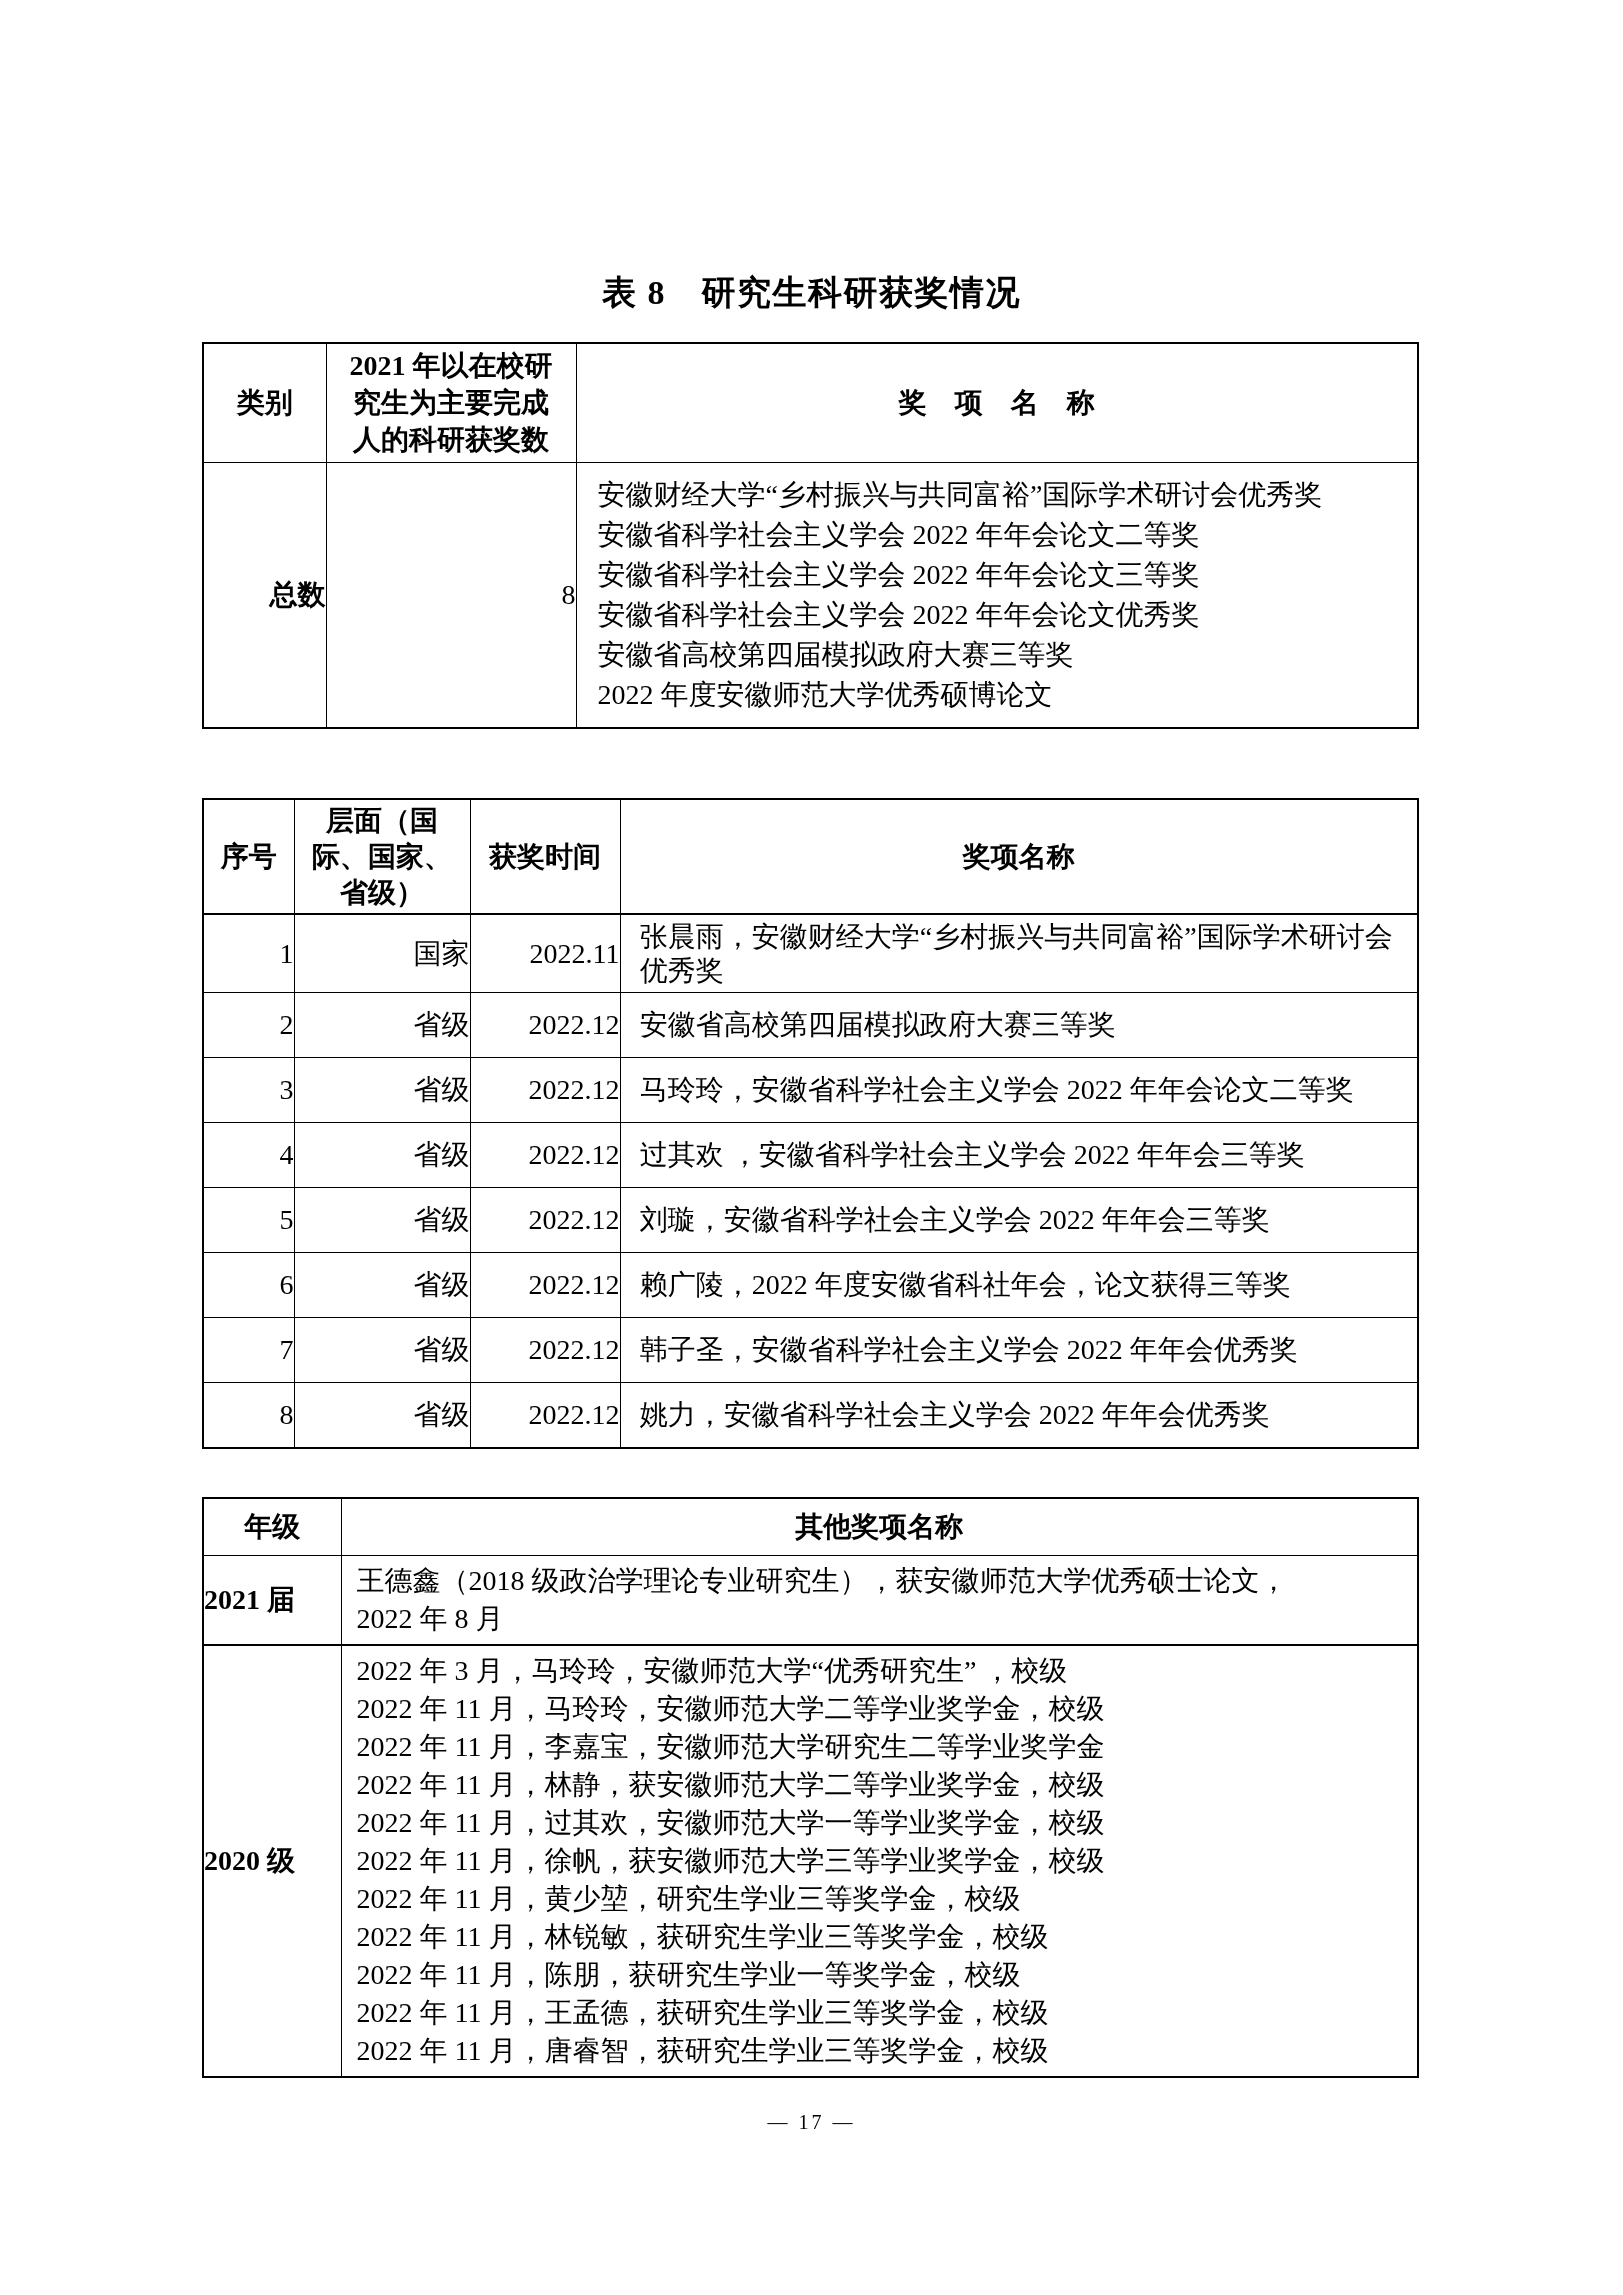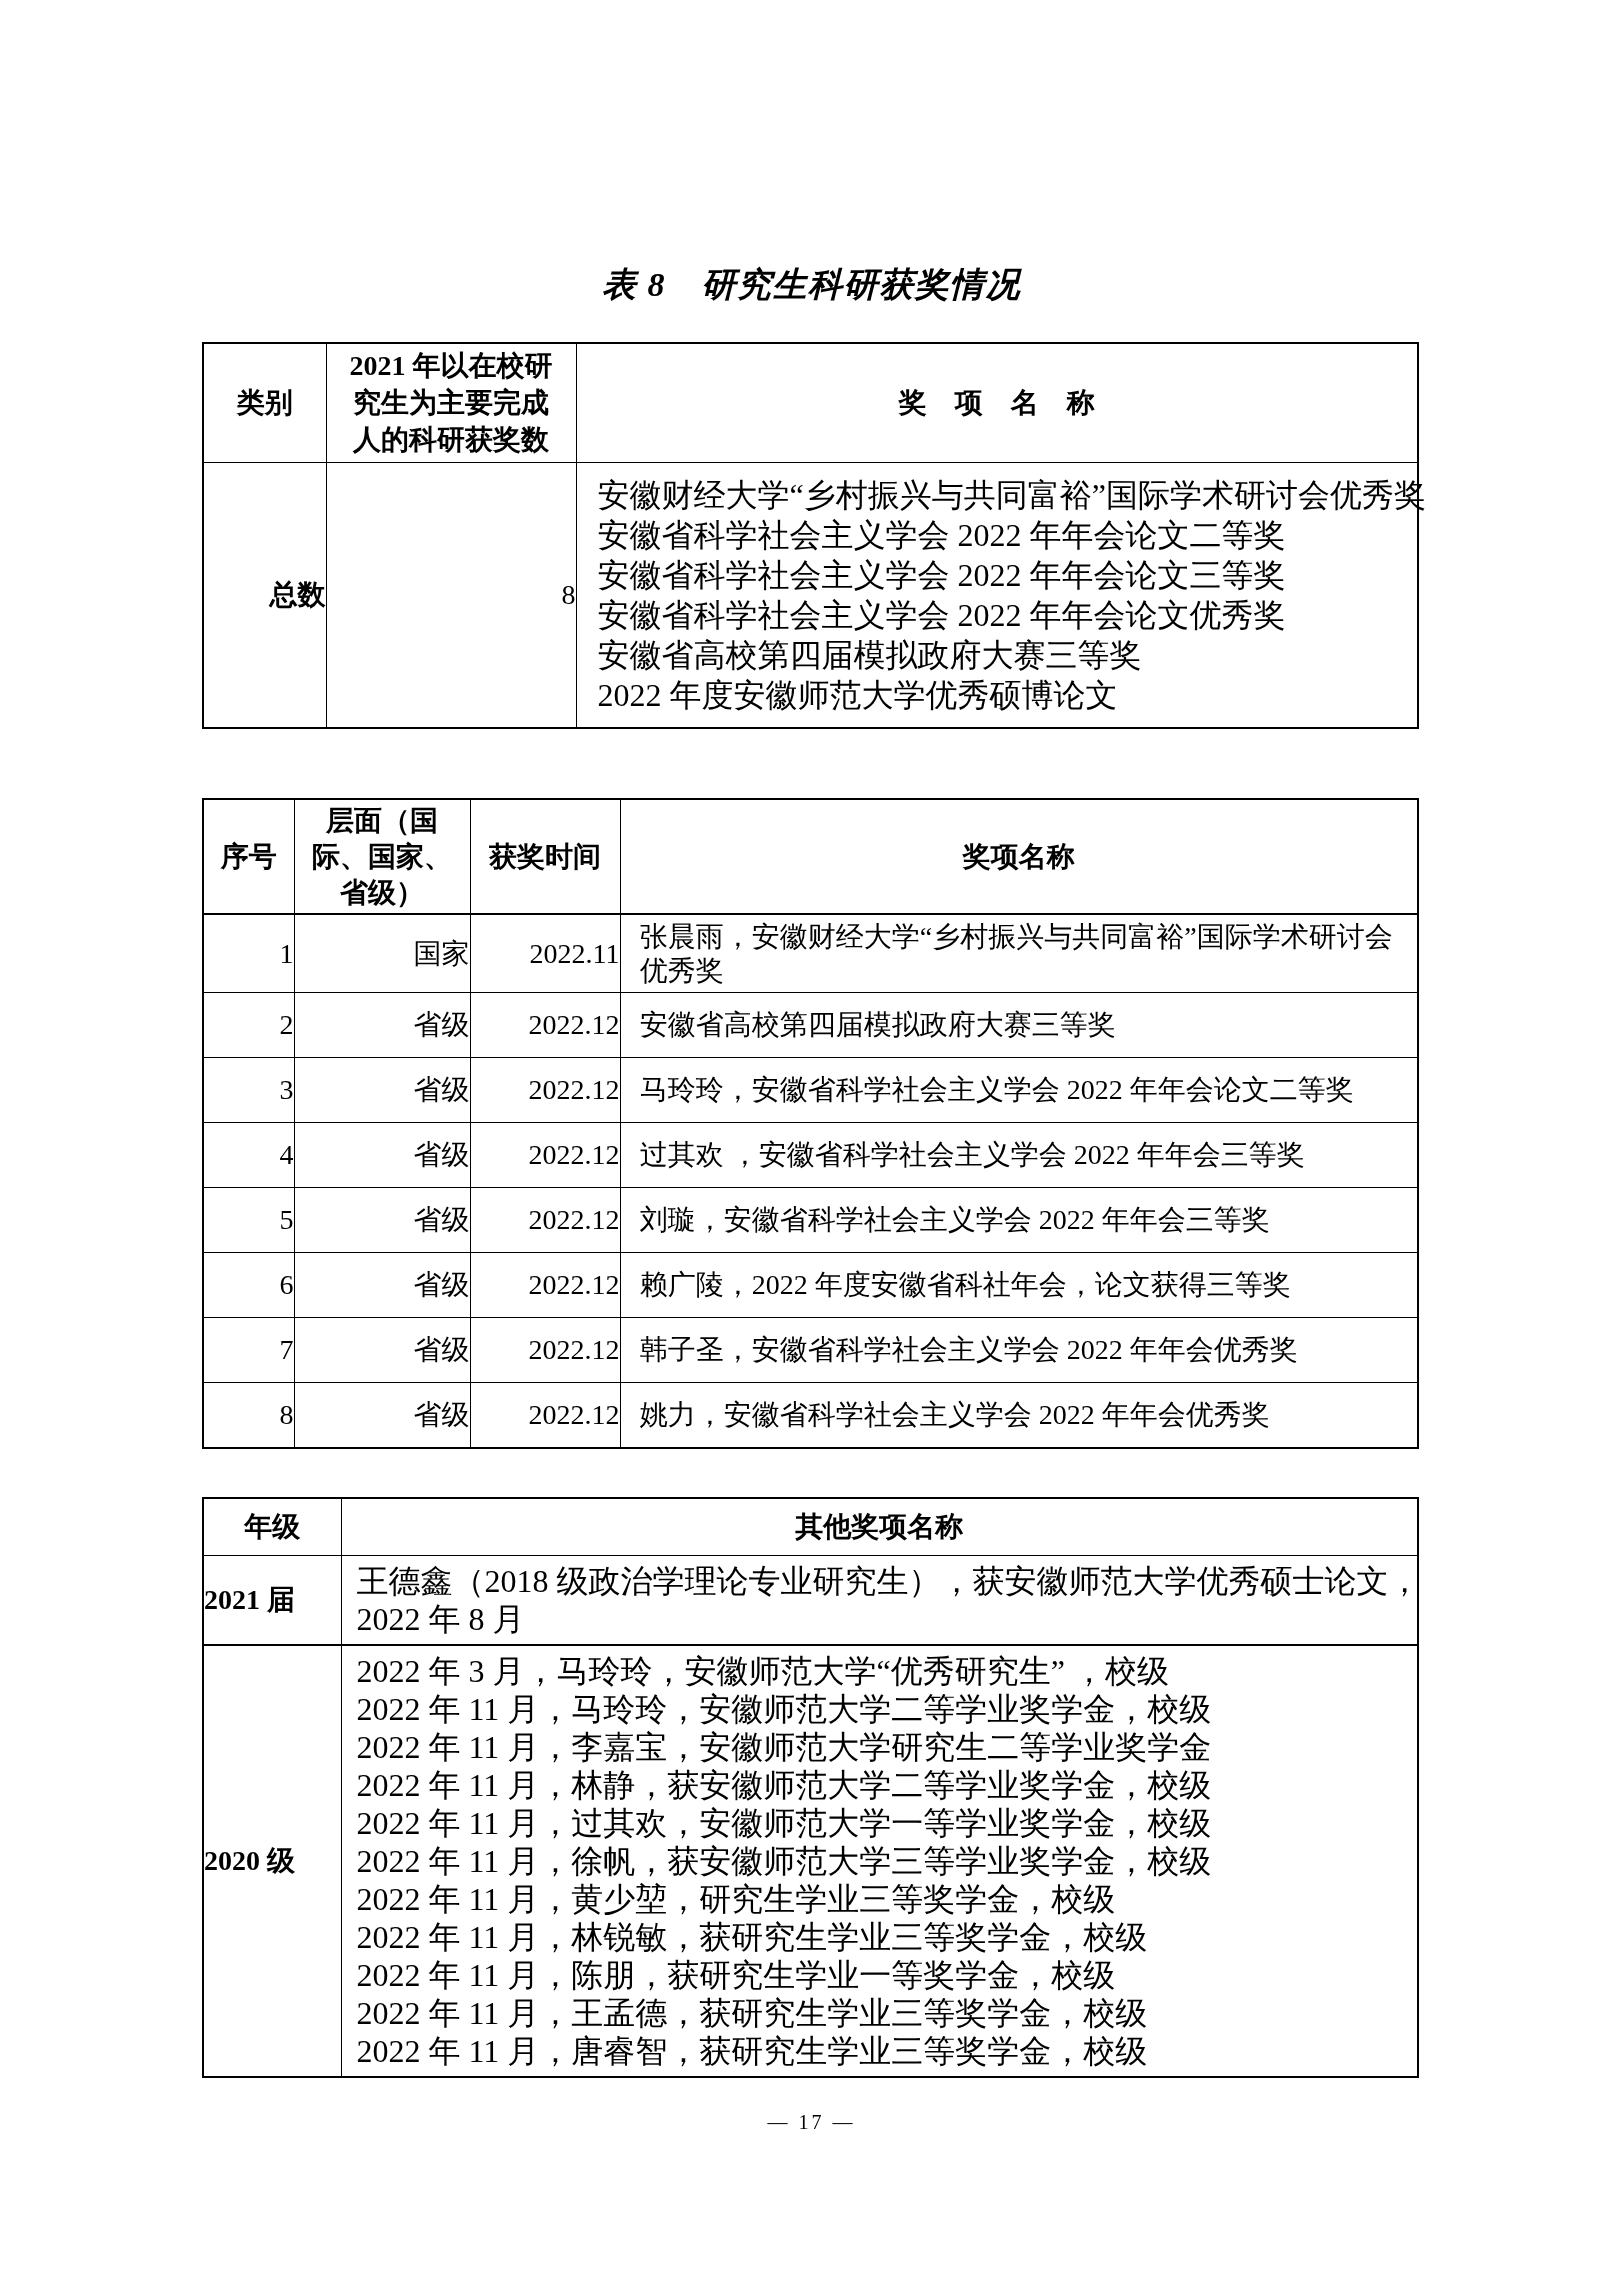--- a/index.html
+++ b/index.html
@@ -16,21 +16,21 @@
   .tbl-title {
     position: absolute;
     left: 0;
     width: 100%;
     text-align: center;
     font-size: 34px;
     font-weight: bold;
     letter-spacing: 1.5px;
     white-space: pre;
   }
-  #t8-title { top: 262px; font-style: italic; }
+  #t8-title { top: 270px; }
   #t9-title { top: 733px; }
   table.tbl {
     position: absolute;
     left: 202px;
     width: 1217px;
     border-collapse: collapse;
     table-layout: fixed;
     border: 2.2px solid #000;
   }
   #t8 { top: 342px; }
@@ -54,21 +54,21 @@
   
   #t8 thead tr { height: 119px; }
   #t8 .awards-cell {
     vertical-align: top;
     padding: 12px 7.4px 12px 21px;
     text-align: left;
   }
   .award-line {
     line-height: 40px;
     white-space: nowrap;
-    font-size: 32px;
+    font-size: 28px;
   }
   
   #t9 thead tr { height: 115px; }
   #t9 thead th { border-bottom-width: 2.2px; line-height: 36px; }
   #t9 tbody tr { height: 65px; }
   #t9 tbody tr.tall { height: 77px; }
   #t9 td.cell-award {
     text-align: left;
     padding: 4.5px 9px 4.5px 19.3px;
     line-height: 34px;

